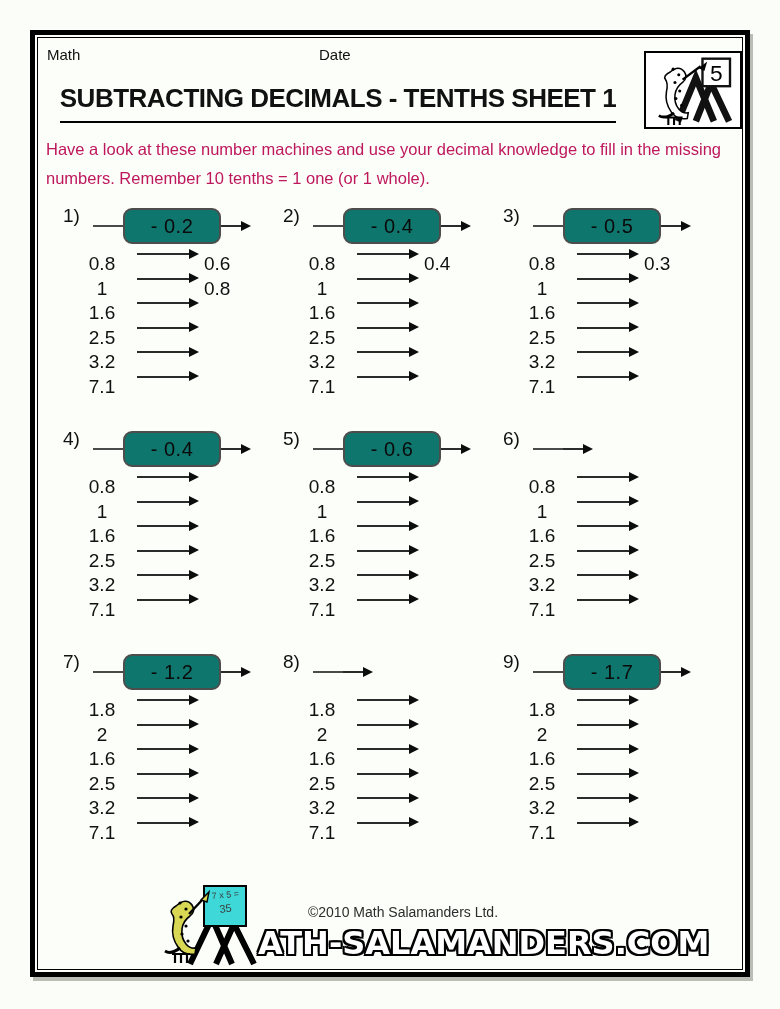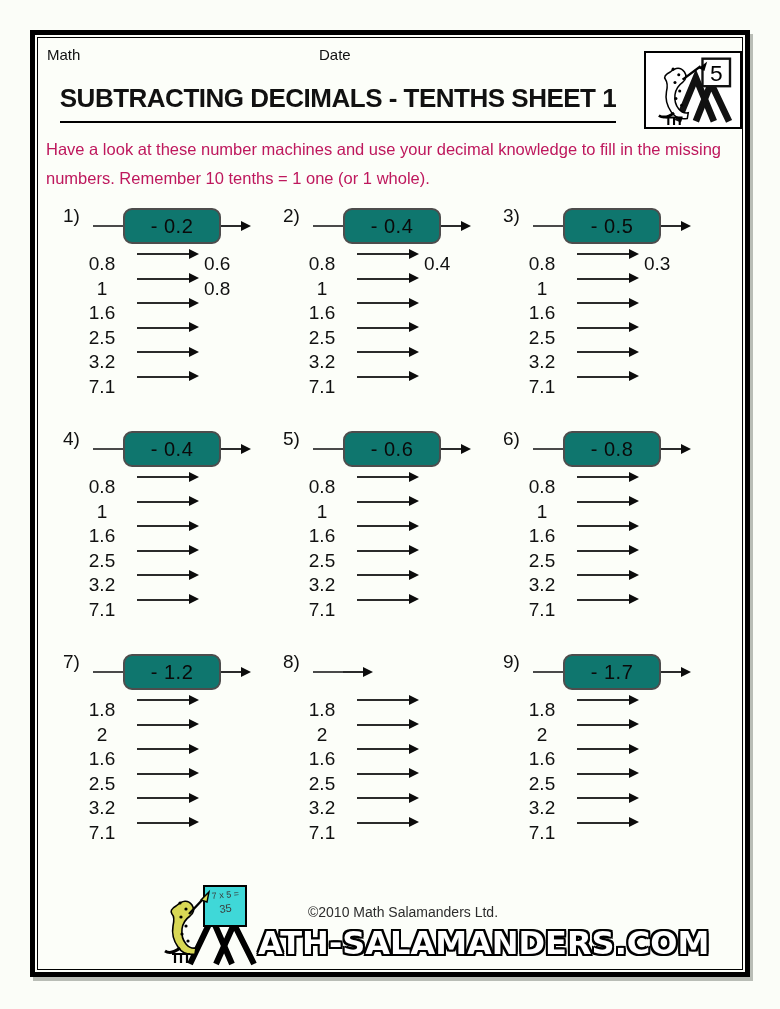--- a/index.html
+++ b/index.html
@@ -316,21 +316,20 @@
             <span class="in-val">7.1</span>
             <span class="arrow"></span>
             <span class="out-val"></span>
           </div>
       </div>
 
       <div class="problem">
         <div class="machine-row">
           <span class="pnum">6)</span>
           <span class="line-in"></span>
-          <span class="machine">- 0.8</span>
           <span class="arrow out"></span>
         </div>
         <div class="io-row">
             <span class="in-val">0.8</span>
             <span class="arrow"></span>
             <span class="out-val"></span>
           </div>
         <div class="io-row">
             <span class="in-val">1</span>
             <span class="arrow"></span>

